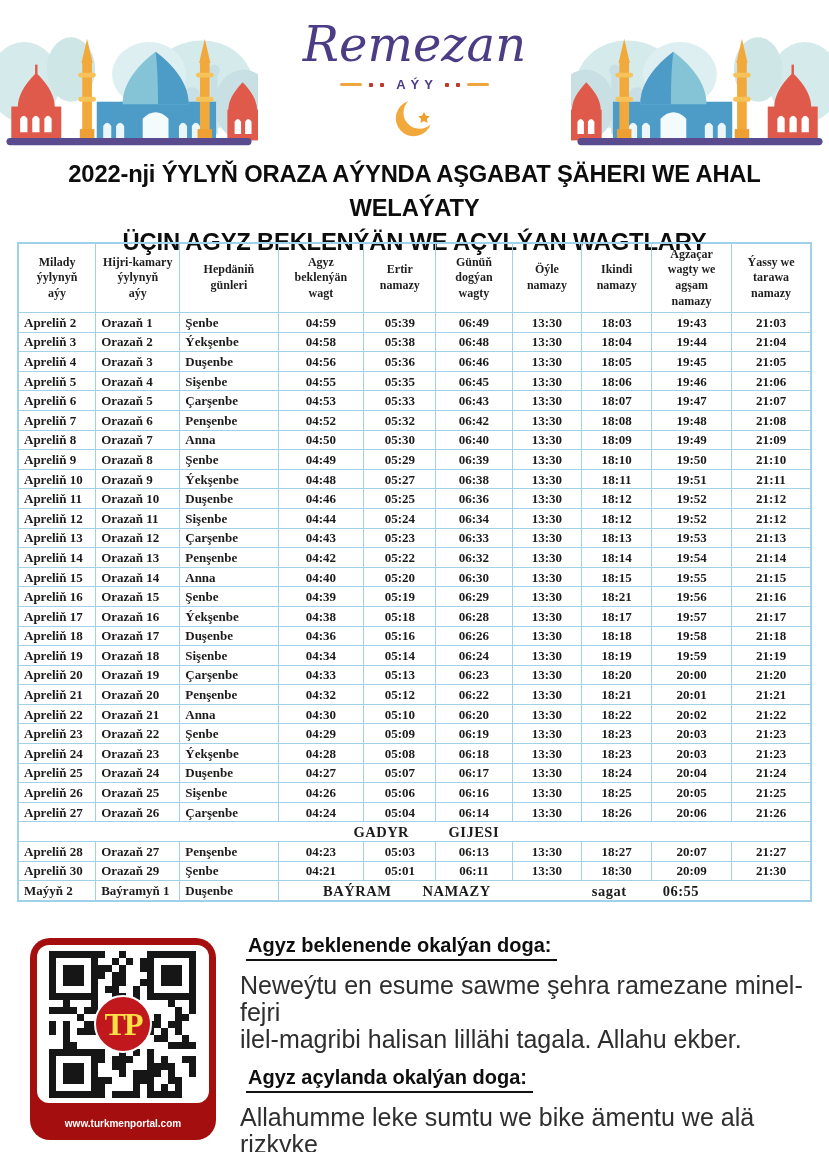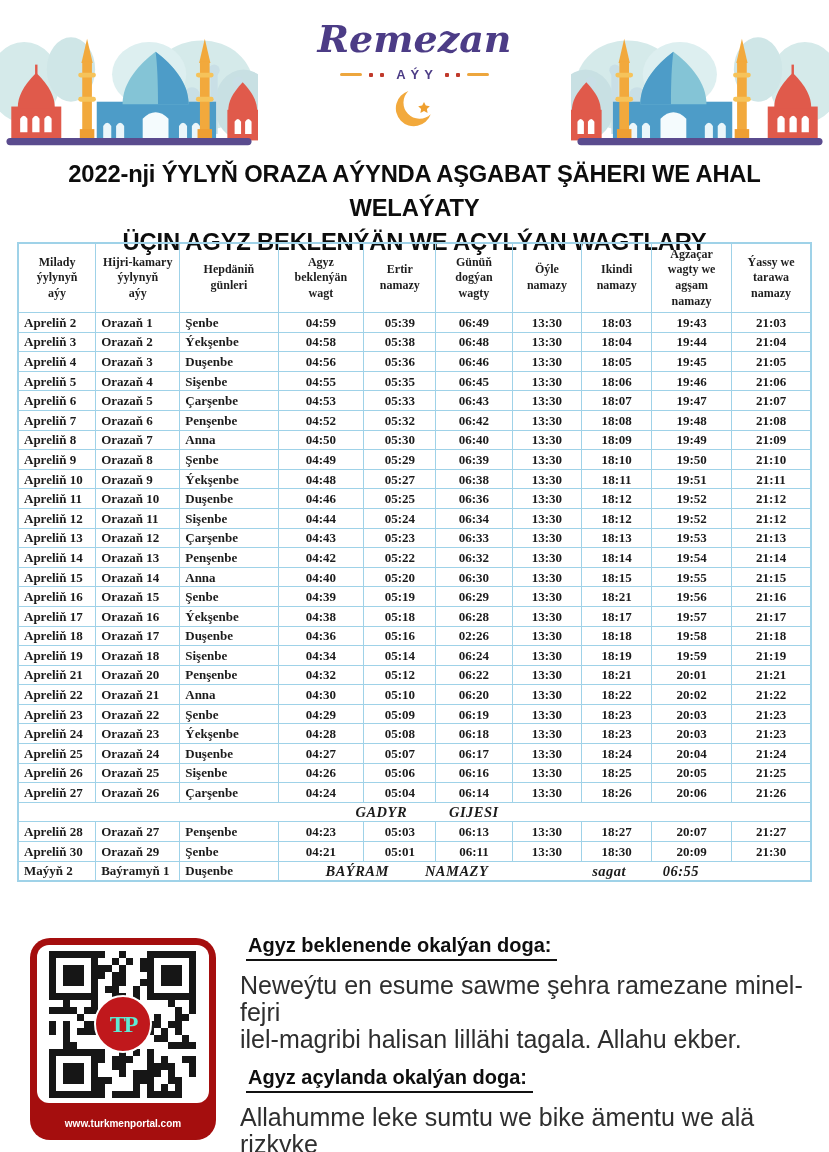--- a/index.html
+++ b/index.html
@@ -6,22 +6,22 @@
   .page{position:relative;width:829px;height:1152px;background:#ffffff;overflow:hidden;
         font-family:"Liberation Sans",sans-serif;}
 
   
   .mosque{position:absolute;top:24px;width:258px;height:128px;}
   .mosque.left{left:0;}
   .mosque.right{right:0;transform:scaleX(-1);}
 
   
   .logo{position:absolute;top:20px;left:0;right:0;text-align:center;}
-  .logo-script{font-family:"DejaVu Serif",serif;font-style:italic;font-weight:bold;
-               font-size:38px;color:#4c3c86;line-height:1;}
+  .logo-script{font-family:"DejaVu Serif",serif;font-style:italic;font-weight:normal;
+               font-size:48px;color:#4c3c86;line-height:1;}
   .logo-subrow{display:flex;align-items:center;justify-content:center;gap:7px;margin-top:9px;}
   .logo-sub{font-weight:bold;font-size:13px;letter-spacing:5px;color:#4c3c86;padding-left:5px;}
   .dash{display:inline-block;width:22px;height:3px;background:#eda63d;border-radius:2px;}
   .dot{display:inline-block;width:4px;height:4px;background:#c0392b;border-radius:1px;}
   .crescent-wrap{margin-top:6px;height:42px;}
 
   
   .title{position:absolute;top:157px;left:0;right:0;text-align:center;color:#0d0d0d;
          font-weight:bold;font-size:24.5px;line-height:34px;letter-spacing:-0.2px;
          transform:scaleX(0.97);transform-origin:center;}
@@ -32,33 +32,33 @@
   .tt th,.tt td{border:1px solid #9fd2e8;overflow:hidden;}
   .tt th{font-family:"Liberation Serif",serif;font-weight:bold;font-size:12px;line-height:1.3;
          white-space:pre-line;text-align:center;vertical-align:middle;height:64px;
          padding:2px 1px;color:#1e1e1e;}
   .tt td{font-family:"Liberation Serif",serif;font-weight:bold;font-size:13px;line-height:1;
          color:#1b1b1b;height:18.6px;padding:0;vertical-align:middle;}
   .tt td.tl{text-align:left;padding-left:5px;}
   .tt td.tc{text-align:center;}
   .tt td.merged{position:relative;}
   .tt td.merged .pos{position:absolute;top:50%;transform:translate(-50%,-50%);
-         font-size:14.5px;letter-spacing:0.5px;white-space:nowrap;font-style:italic;}
+         font-size:14.5px;letter-spacing:0.5px;white-space:nowrap;}
 
   
   .qr-card{position:absolute;left:30px;top:938px;width:186px;height:202px;
            background:#a50e0e;border-radius:20px;}
   .qr-panel{position:absolute;left:7px;top:7px;width:172px;height:158px;background:#ffffff;
             border-radius:12px;}
   .qr-panel svg{position:absolute;left:12px;top:6px;}
   .qr-logo{position:absolute;left:86px;top:79px;width:54px;height:54px;margin:-29px 0 0 -29px;
            background:#c0181c;border-radius:50%;border:2px solid #ffffff;
            display:flex;align-items:center;justify-content:center;}
-  .qr-logo span{color:#5eead4;font-family:"Liberation Serif",serif;font-weight:bold;
-           font-size:24px;letter-spacing:-2px;}
+  .qr-logo span{color:#fde047;font-family:"Liberation Serif",serif;font-weight:bold;
+           font-size:32px;letter-spacing:-2px;}
   .qr-url{position:absolute;bottom:11px;left:0;right:0;text-align:center;color:#ffffff;
           font-weight:bold;font-size:10px;}
 
   
   .doga{position:absolute;left:240px;top:934px;width:580px;color:#2e2e2e;}
   .doga h2{margin:0 0 11px 6px;font-size:20px;color:#0e0e0e;display:inline-block;
            border-bottom:2.5px solid #111;padding:0 6px 3px 2px;line-height:1.1;}
   .doga p{margin:0 0 13px 0;font-size:25px;line-height:27px;white-space:pre-line;}
   .doga .blk{margin-bottom:4px;}
 </style>
@@ -440,37 +440,49 @@
           <td class="tc">18:17</td>
           <td class="tc">19:57</td>
           <td class="tc">21:17</td>
         </tr>
         <tr>
           <td class="tl">Apreliň 18</td>
           <td class="tl">Orazaň 17</td>
           <td class="tl">Duşenbe</td>
           <td class="tc">04:36</td>
           <td class="tc">05:16</td>
-          <td class="tc">02:26</td>
+          <td class="tc">06:26</td>
           <td class="tc">13:30</td>
           <td class="tc">18:18</td>
           <td class="tc">19:58</td>
           <td class="tc">21:18</td>
         </tr>
         <tr>
           <td class="tl">Apreliň 19</td>
           <td class="tl">Orazaň 18</td>
           <td class="tl">Sişenbe</td>
           <td class="tc">04:34</td>
           <td class="tc">05:14</td>
           <td class="tc">06:24</td>
           <td class="tc">13:30</td>
           <td class="tc">18:19</td>
           <td class="tc">19:59</td>
           <td class="tc">21:19</td>
+        </tr>
+        <tr>
+          <td class="tl">Apreliň 20</td>
+          <td class="tl">Orazaň 19</td>
+          <td class="tl">Çarşenbe</td>
+          <td class="tc">04:33</td>
+          <td class="tc">05:13</td>
+          <td class="tc">06:23</td>
+          <td class="tc">13:30</td>
+          <td class="tc">18:20</td>
+          <td class="tc">20:00</td>
+          <td class="tc">21:20</td>
         </tr>
         <tr>
           <td class="tl">Apreliň 21</td>
           <td class="tl">Orazaň 20</td>
           <td class="tl">Penşenbe</td>
           <td class="tc">04:32</td>
           <td class="tc">05:12</td>
           <td class="tc">06:22</td>
           <td class="tc">13:30</td>
           <td class="tc">18:21</td>

